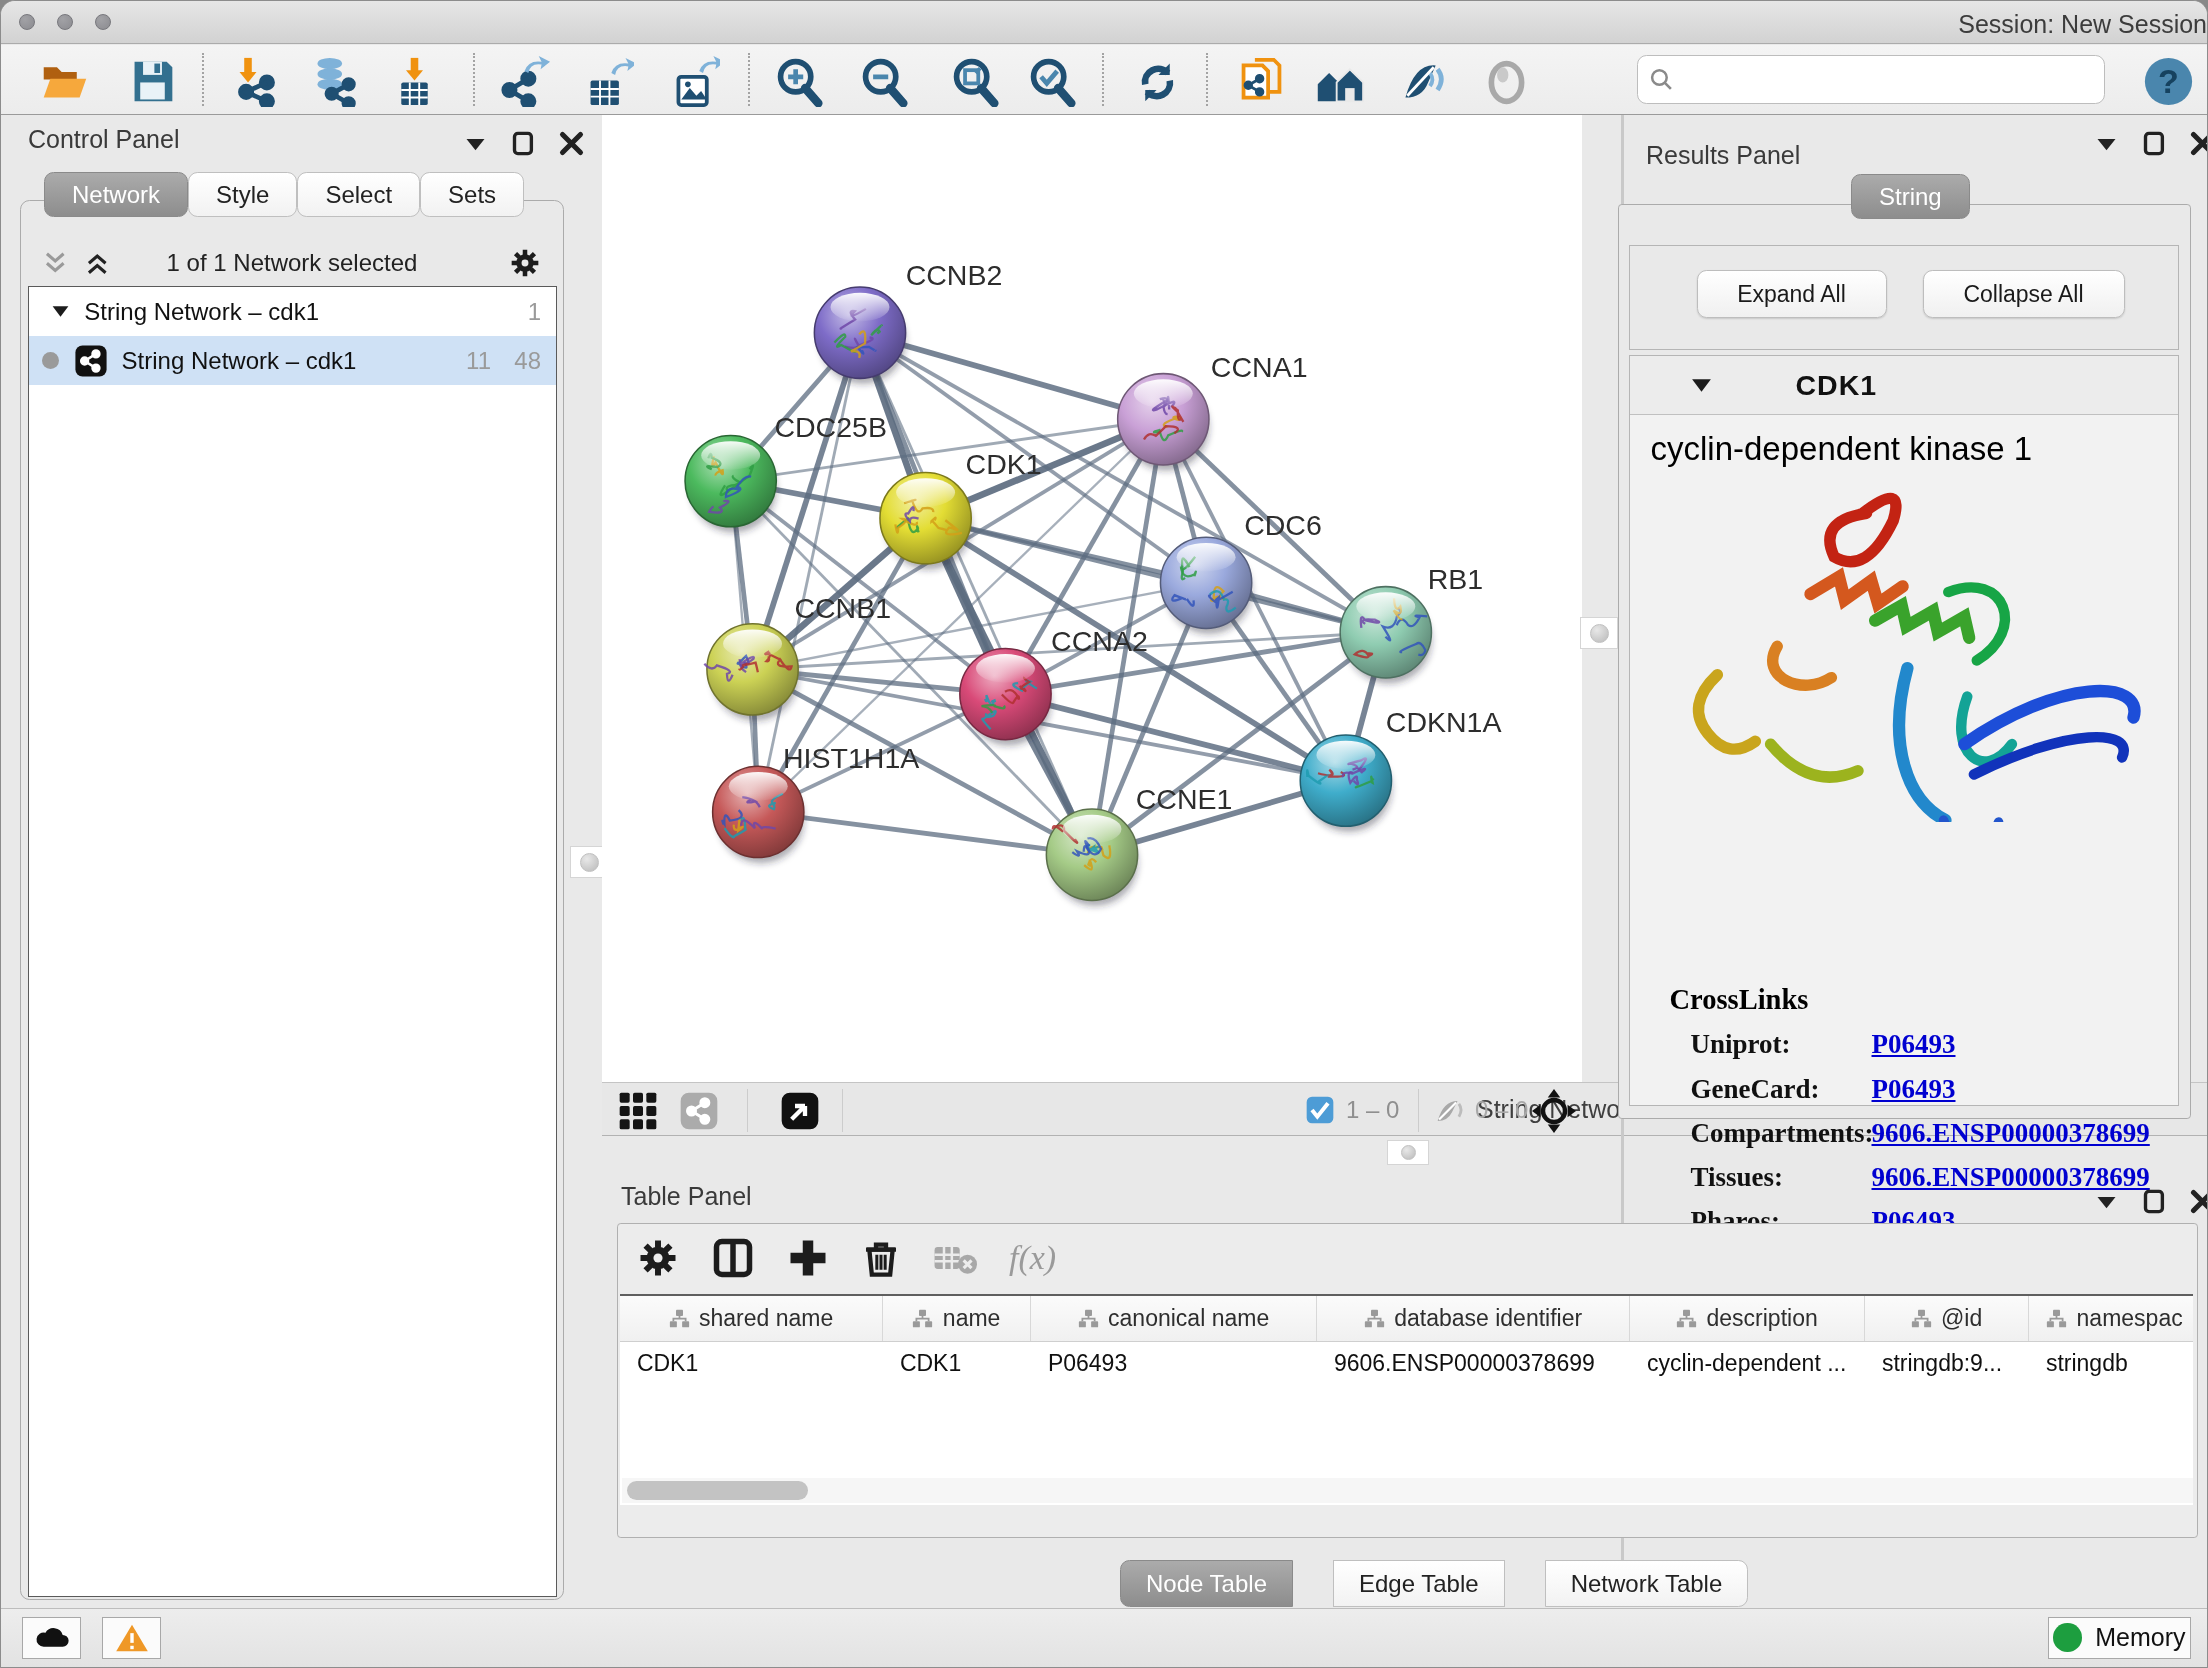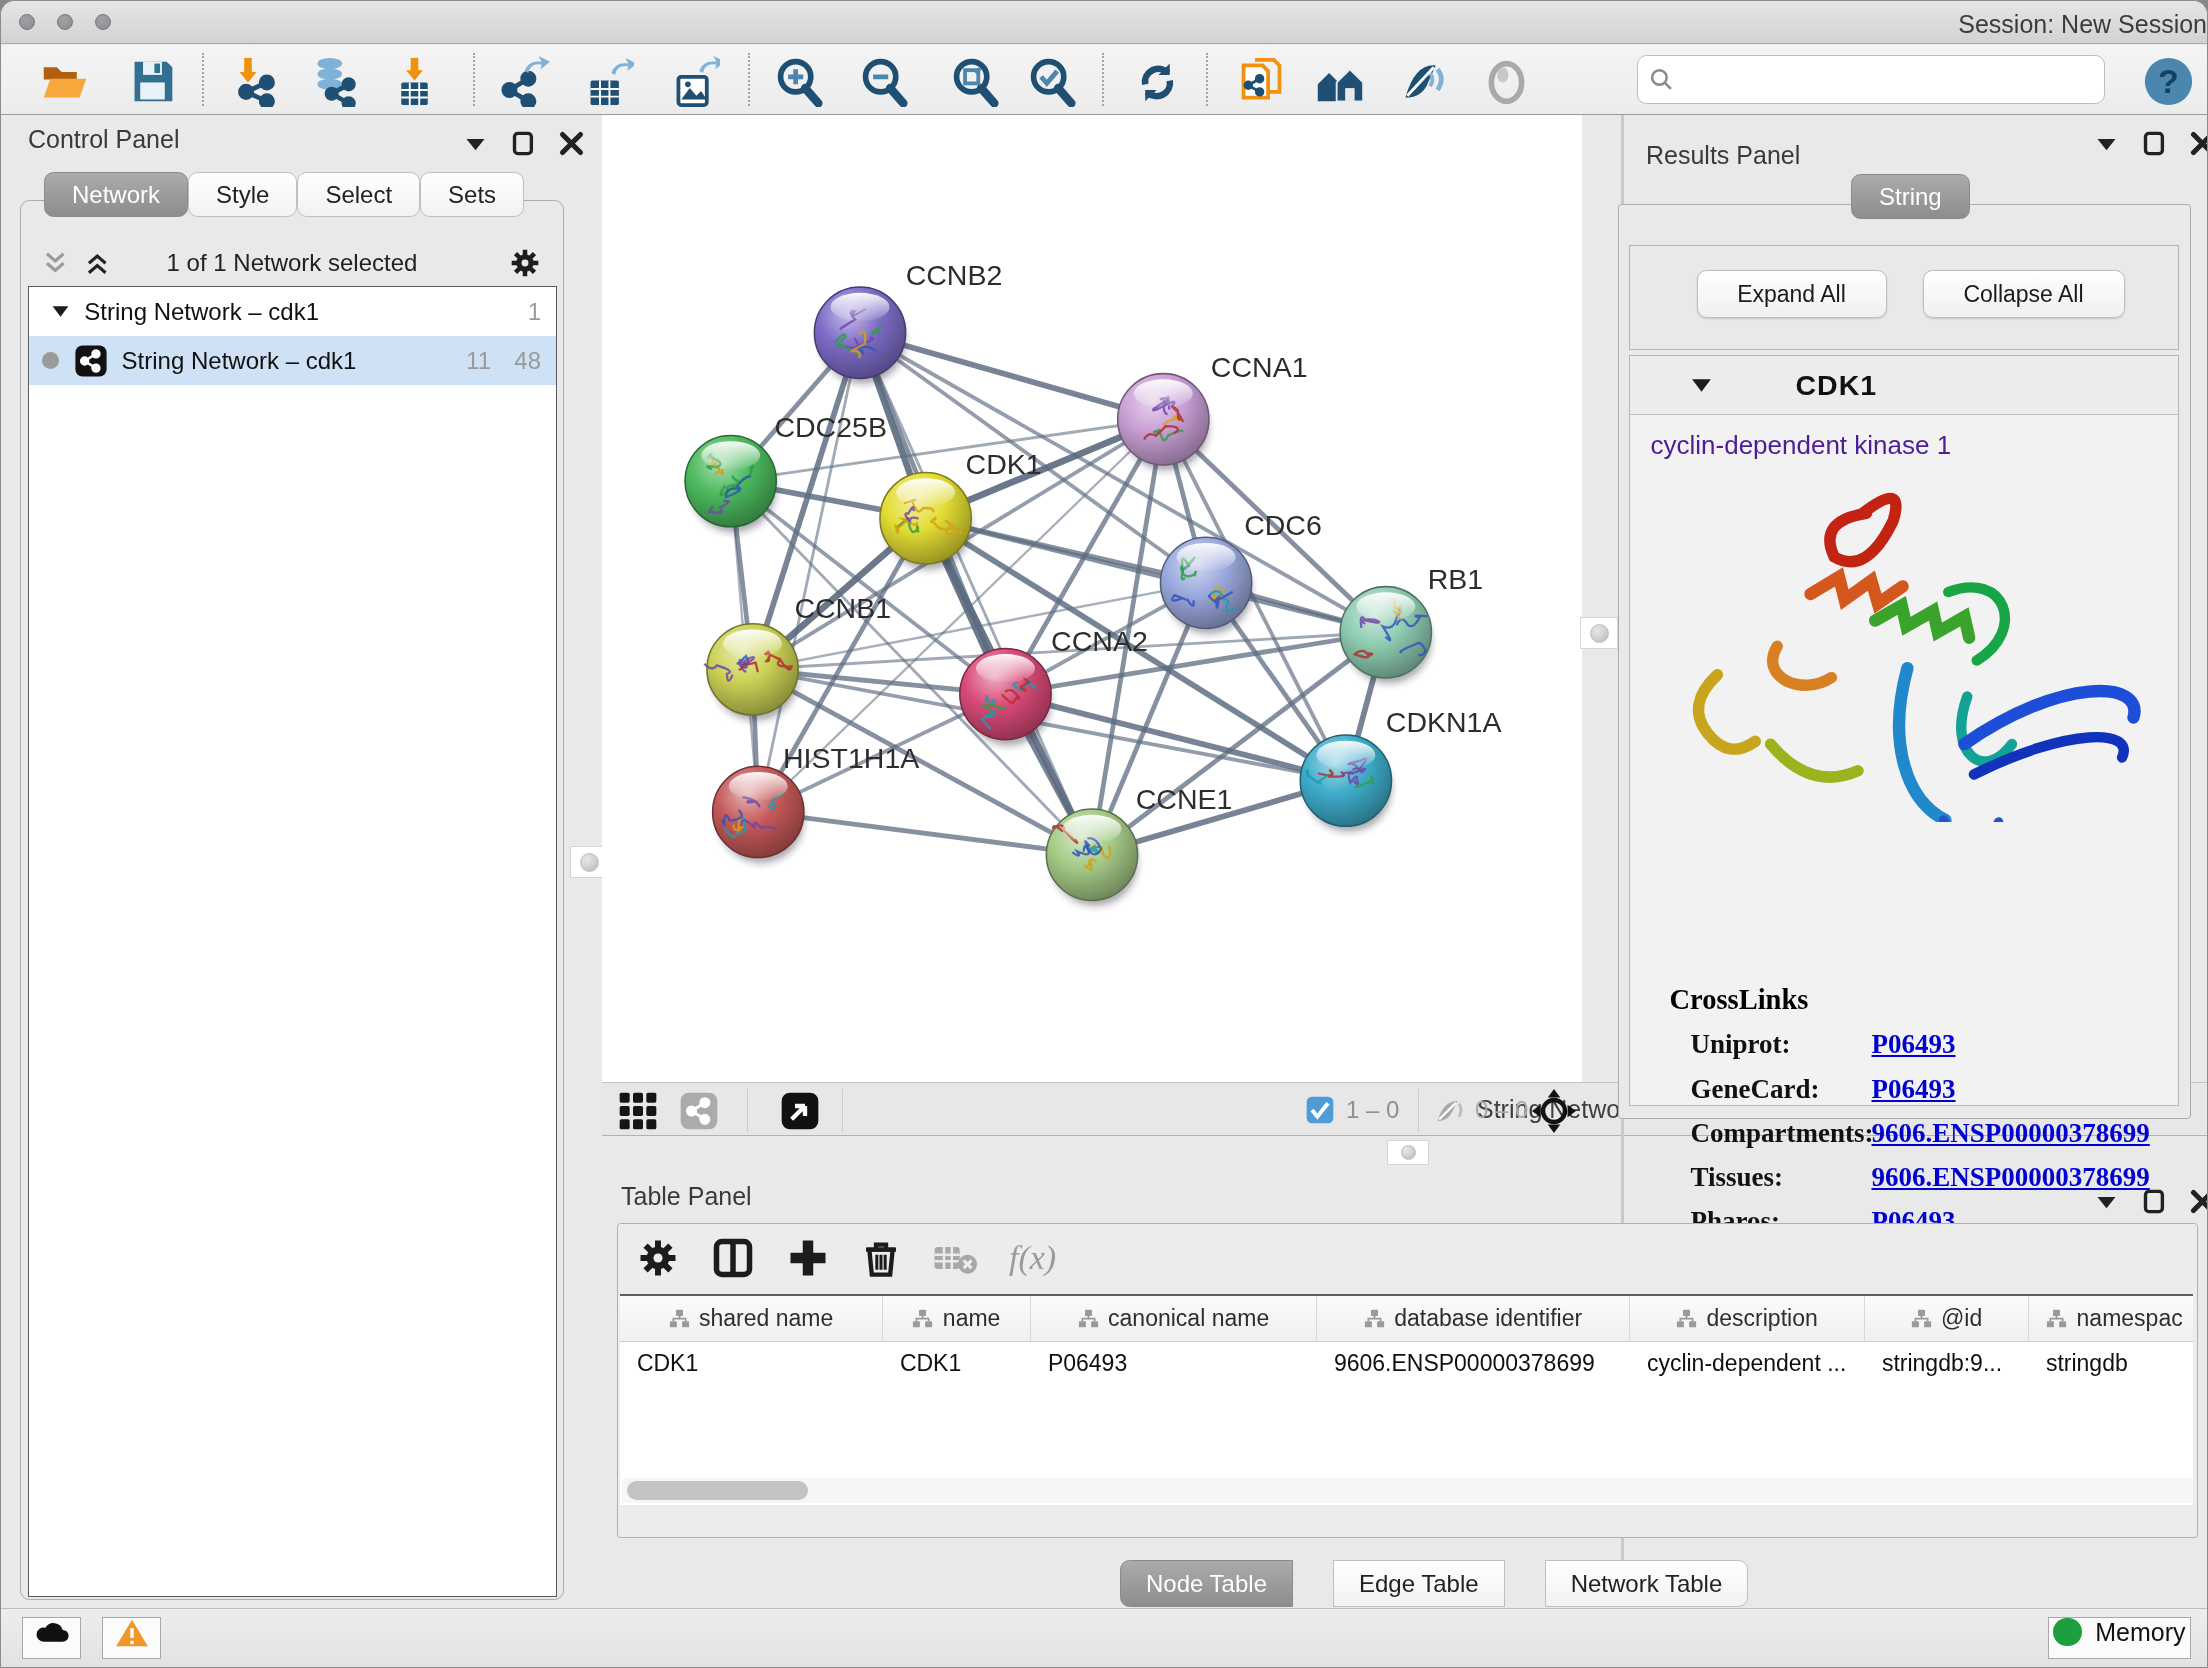--- a/index.html
+++ b/index.html
@@ -71,21 +71,21 @@
   .btn {
     font-size:23px; color:#1a1a1a; background:linear-gradient(#ffffff,#f0f0f0);
     border:1px solid #bdbdbd; border-radius:9.5px; padding:9.5px 0; text-align:center;
     box-shadow:0 1px 1.9px rgba(0,0,0,.15); cursor:pointer;
   }
   .res-inner2 { position:absolute; left:9.5px; top:150px; width:550px; height:751px;
     border:1px solid #b5b5b5; background:#f2f2f2; }
   .res-sec-head { height:59px; border-bottom:1px solid #c0c0c0; background:#ececec;
     display:flex; align-items:center; }
   .gene-name { font-size:28.5px; font-weight:bold; color:#111; margin-left:82px; letter-spacing:1px;}
-  .gene-desc { font-size:26px; color:#4c1d95; padding:15px 0 0 21px; }
+  .gene-desc { font-size:33px; color:#000000; padding:15px 0 0 21px; }
   .crosslinks { font-family:"Liberation Serif", serif; position:absolute; left:0; top:628px; width:100%; }
   .crosslinks h3 { font-size:28.5px; color:#000; margin:0 0 3.8px 40px; }
   .clrow { display:flex; font-size:27px; margin:13.3px 0 0 61px;font-weight:bold; }
   .clrow .cl-label { width:181px; color:#111; }
   .clrow a { color:#0000d0; text-decoration:underline; }
   
   .table-box { position:absolute; left:616px; top:1222px; width:1581px; height:315px;
     border:1.9px solid #b0b0b0; border-radius:3.8px; background:#ececec; }
   .tp-toolbar { position:absolute; left:19px; top:9.5px; height:49px; display:flex; align-items:center; gap:32px;justify-content:center; }
   .tp-toolbar svg { display:block; }
@@ -101,21 +101,21 @@
   .hscroll { position:absolute; left:1.9px; bottom:1.9px; width:1573px; height:25px; background:#f6f6f6; }
   .hscroll .thumb { position:absolute; left:5.7px; top:2.9px; width:181px; height:19px; background:#c3c3c3; border-radius:9.5px; }
   .table-tabs { position:absolute; left:1119px; top:1559px; display:flex; z-index:2;gap:40px; }
   .table-tabs .tabbtn { border-radius:0; padding:8.6px 25px; }
   .table-tabs .tabbtn:first-child { border-radius:9.5px 0 0 9.5px; }
   .table-tabs .tabbtn:last-child { border-radius:0 9.5px 9.5px 0; }
   
   .footer { position:absolute; left:0; top:1607px; width:100%; height:61px;
     background:linear-gradient(#ededed,#e2e2e2); border-top:1.9px solid #bdbdbd; }
   .foot-btn { position:absolute; top:7.6px; height:42px; background:#fbfbfb; border:1.9px solid #a8a8a8;
-    display:flex; justify-content:center; cursor:pointer; }
+    display:flex; align-items:center; justify-content:center; cursor:pointer; }
   .memory-dot { width:28.5px; height:28.5px; border-radius:50%; background:#1d9e3f; margin-right:13.3px; }
   .mem-label { font-size:25px; color:#111; }
   svg text { font-family:"Liberation Sans", sans-serif; }
 </style>
 </head>
 <body>
 
 <div class="window">
 
   <div class="titlebar">

